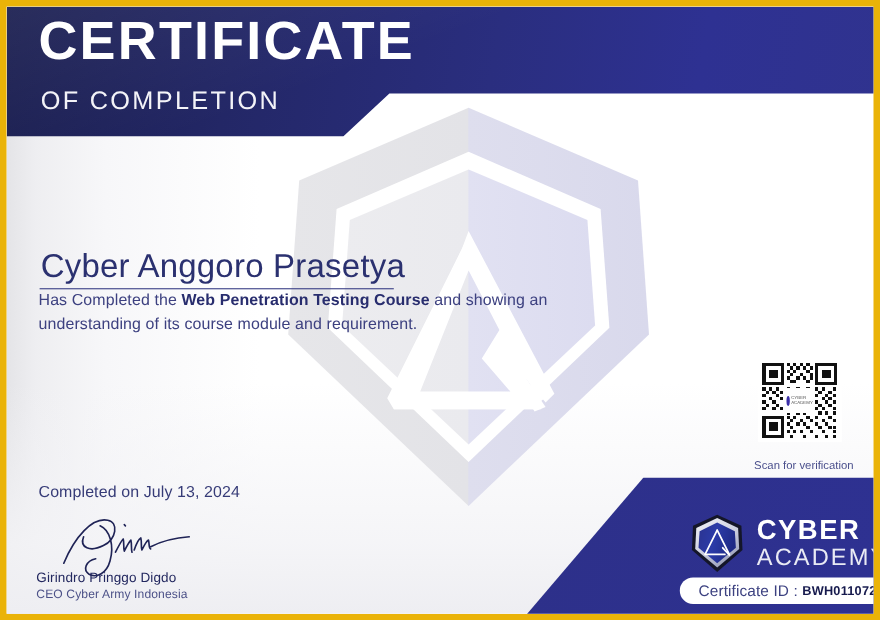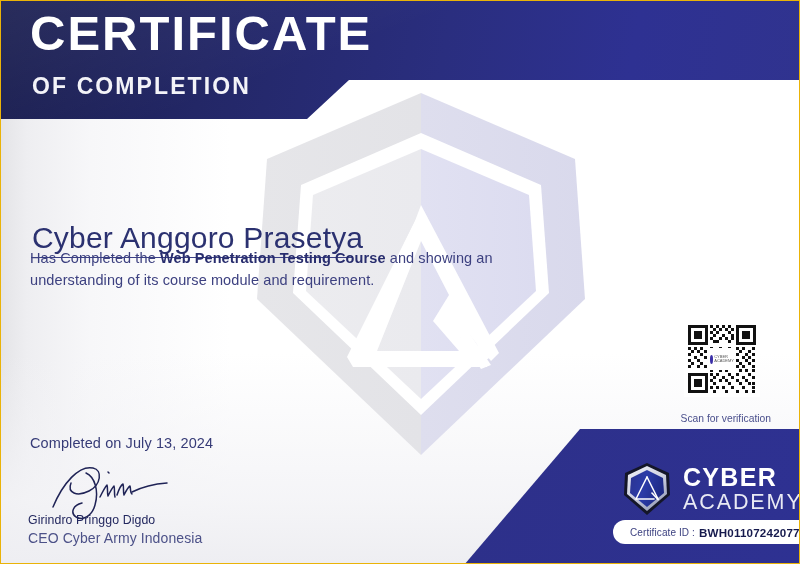--- a/index.html
+++ b/index.html
@@ -10,21 +10,21 @@
   body {
     font-family: "Liberation Sans", sans-serif;
   }
   #certificate {
     position: relative;
     width: 800px;
     height: 564px;
     overflow: hidden;
     background: #ffffff;
     box-sizing: border-box;
-    border: 1px solid #eab308;
+    border: 6px solid #eab308;
   }
 
   
   .bg-base {
     position: absolute;
     inset: 0;
     background:
       linear-gradient(90deg, #e4e4e7 0px, #eeeef1 26px, #f7f7f9 90px, #ffffff 230px, #ffffff 100%);
   }
   .bg-bottom-fade {
@@ -72,21 +72,21 @@
     letter-spacing: 2.0px;
     color: #ffffff;
     line-height: 1;
     white-space: nowrap;
   }
   .title-sub {
     position: absolute;
     left: 31px;
     top: 74px;
     font-size: 23px;
-    font-weight: 700;
+    font-weight: 400;
     letter-spacing: 2.1px;
     color: #f3f3f8;
     line-height: 1;
     white-space: nowrap;
   }
 
   
   .footer-panel {
     position: absolute;
     left: 0; top: 0;
@@ -119,21 +119,21 @@
     position: absolute;
     left: 30px;
     top: 256px;
     width: 322px;
     height: 1.4px;
     background: #3a3f86;
   }
   .desc {
     position: absolute;
     left: 29px;
-    top: 246px;
+    top: 256px;
     width: 478px;
     font-size: 14.5px;
     color: #3d4180;
     line-height: 1.55;
     letter-spacing: 0.1px;
   }
   .desc b { font-weight: 700; color: #282d6e; }
 
   
   .completed-on {
@@ -161,21 +161,21 @@
     font-size: 12.3px;
     font-weight: 400;
     color: #23285f;
     letter-spacing: 0.1px;
     white-space: nowrap;
   }
   .signer-role {
     position: absolute;
     left: 27px;
     top: 529px;
-    font-size: 14px;
+    font-size: 11px;
     color: #4c5188;
     letter-spacing: 0.1px;
     white-space: nowrap;
   }
 
   
   .qr-wrap {
     position: absolute;
     left: 683px;
     top: 320px;
@@ -252,21 +252,21 @@
     top: 519px;
     height: 24px;
     padding: 0 17px;
     border-radius: 13px;
     background: #ffffff;
     display: flex;
     align-items: center;
     white-space: nowrap;
   }
   .cert-id-label {
-    font-size: 10px;
+    font-size: 14px;
     color: #3c4180;
     letter-spacing: 0.1px;
   }
   .cert-id-value {
     font-size: 11.6px;
     font-weight: 700;
     color: #161a4d;
     letter-spacing: 0.2px;
     margin-left: 4px;
   }

